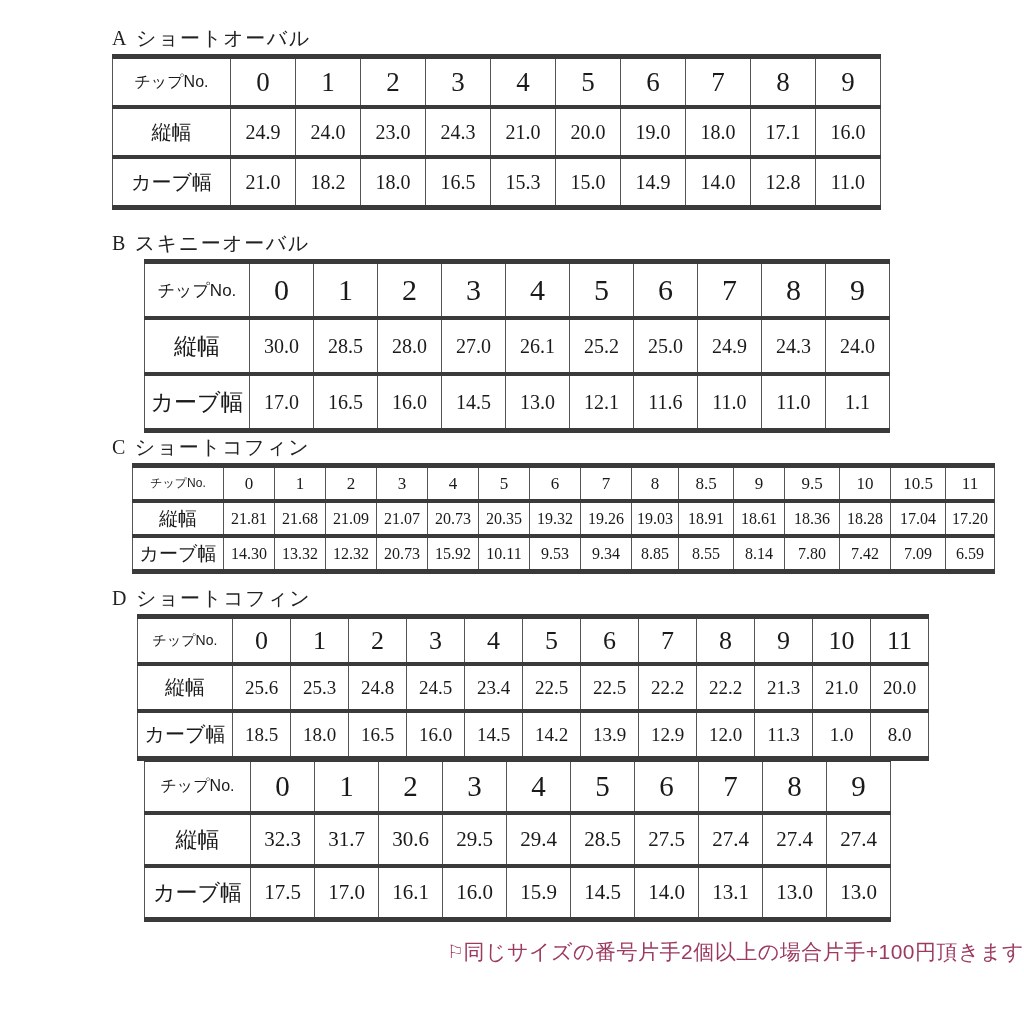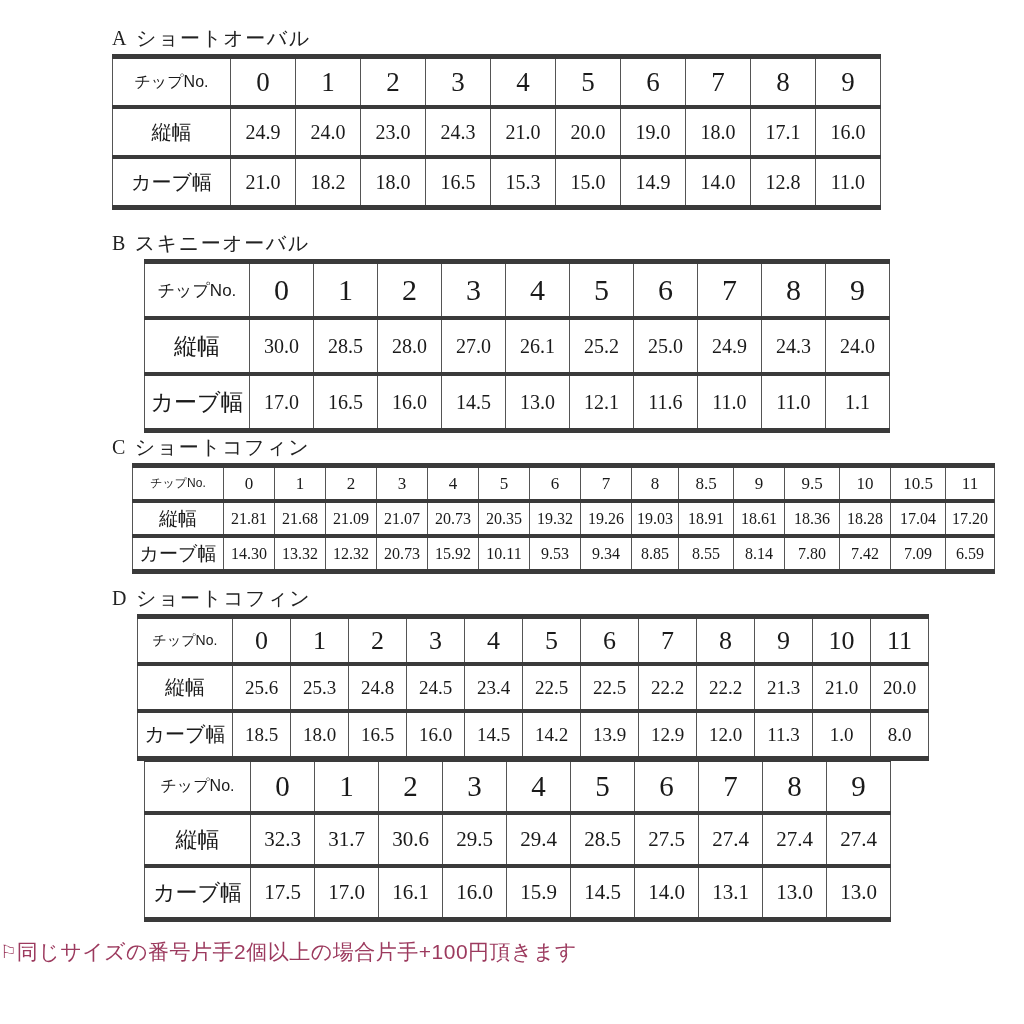--- a/index.html
+++ b/index.html
@@ -103,21 +103,21 @@
   .tableC td.val { font-size: 16px; }
   .tableC td.hdrlabel { font-size: 12px; }
   .tableC td { border-top-width: 3px; border-bottom-width: 3px; }
   .tableC tr.hdr td { border-top-width: 4px; }
   .tableC tr:last-child td { border-bottom-width: 4px; }
 
   .footer {
     position: absolute;
     left: 0;
     width: 1024px;
-    text-align: left;
+    text-align: right;
     font-family: "Liberation Sans", "DejaVu Sans", sans-serif;
     font-size: 21px;
     letter-spacing: 0.5px;
     color: #9c3a5e;
     white-space: nowrap;
   }
   .flag-icon {
     display: inline-block;
     color: #9c3a5e;
     font-size: 18px;

